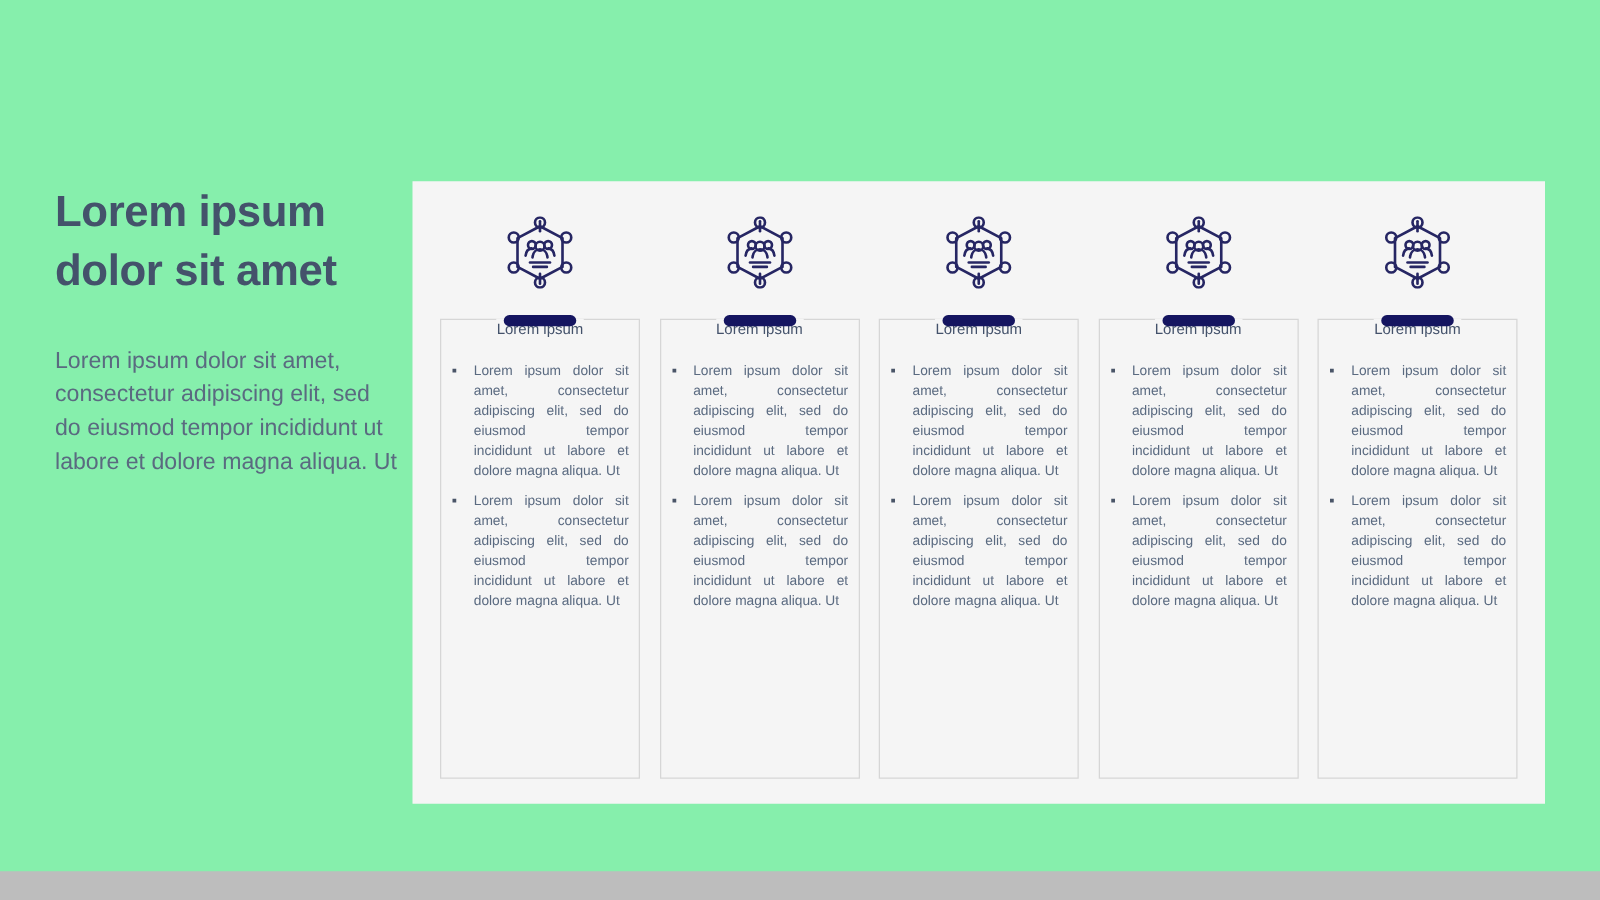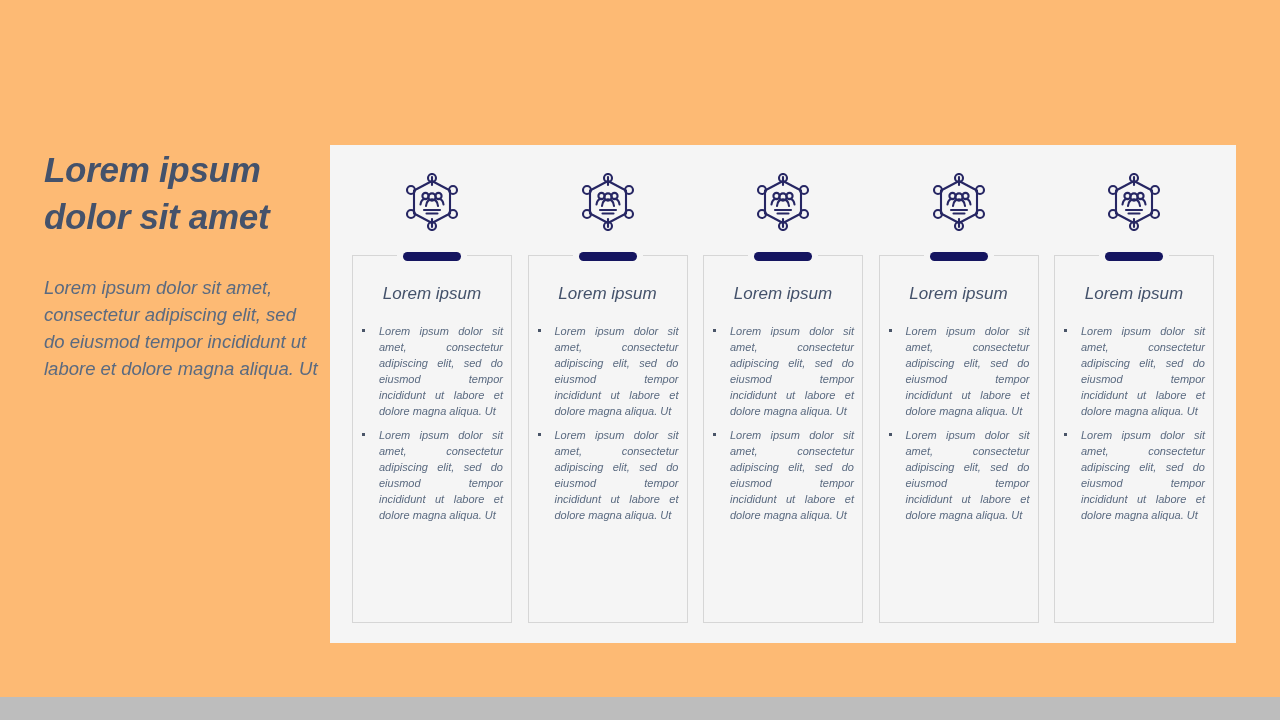--- a/index.html
+++ b/index.html
@@ -9,22 +9,21 @@
     height: 720px;
     background: #ffffff;
     font-family: "Liberation Sans", sans-serif;
     overflow: hidden;
   }
 
   .slide {
     position: relative;
     width: 1280px;
     height: 720px;
-    background: #fdba74;
-    font-style: italic;
+    background: #86efac;
   }
 
   
   .left-col {
     position: absolute;
     left: 44px;
     top: 146px;
     width: 276px;
   }
 
@@ -113,23 +112,22 @@
     top: -4px;
     left: 50%;
     transform: translateX(-50%);
     width: 58px;
     height: 9px;
     border-radius: 5px;
     background: #151560;
   }
 
   .card-title {
-    margin-top: 28px;
     text-align: center;
-    font-size: 17px;
+    font-size: 12px;
     color: #44526b;
     font-weight: 400;
   }
 
   .bullets {
     margin-top: 19px;
     padding: 0 8px 0 5px;
     list-style: none;
   }
 

